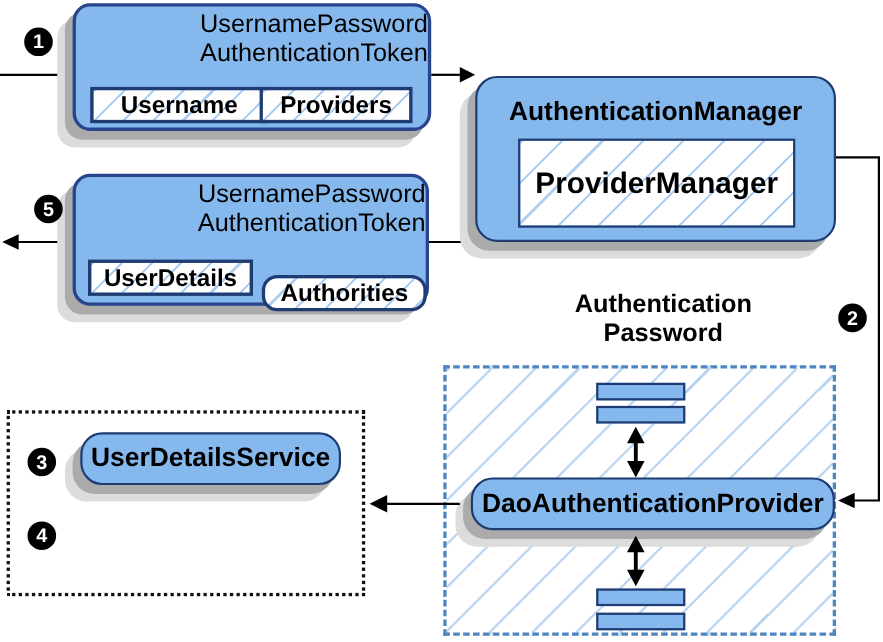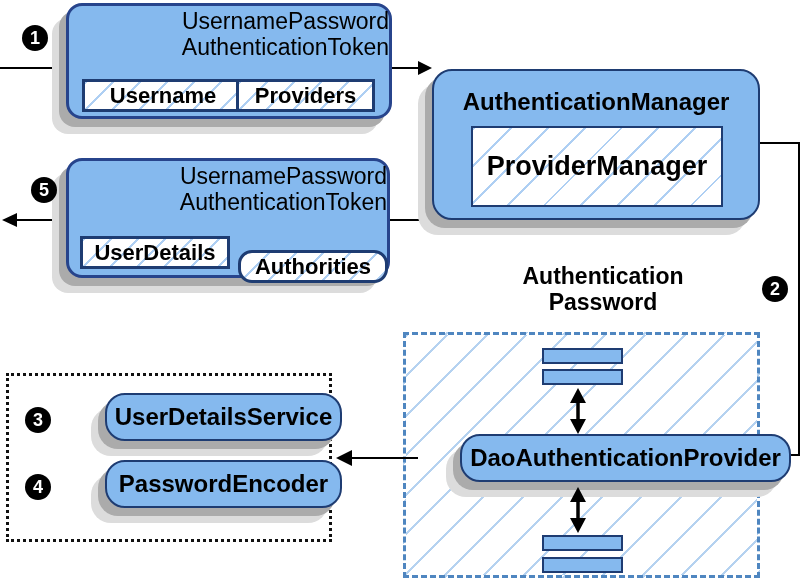--- a/index.html
+++ b/index.html
@@ -31,21 +31,21 @@
     font-weight:bold;font-size:27px;white-space:nowrap;
   }
   .dashed-region{
     position:absolute;box-sizing:border-box;border:3px dashed #4f86c0;z-index:1;
     background:repeating-linear-gradient(135deg,#b5d2f0 0,#b5d2f0 2px,#ffffff 2px,#ffffff 28px);
   }
   .dotted-region{position:absolute;box-sizing:border-box;border:3px dotted #111111;z-index:1;background:transparent;}
 
   .bar{
     position:absolute;box-sizing:border-box;background:#85b9ee;border:2.5px solid #1e3c72;z-index:3;
-    display:flex;align-items:center;justify-content:center;font-weight:bold;white-space:nowrap;margin-left:32px;
+    display:flex;align-items:center;justify-content:center;font-weight:bold;white-space:nowrap;
   }
   .mini-bar{position:absolute;box-sizing:border-box;width:81px;height:16px;background:#85b9ee;border:2px solid #1e3c72;z-index:3;}
 
   .badge{
     position:absolute;width:26px;height:26px;border-radius:50%;background:#000000;color:#ffffff;
     display:flex;align-items:center;justify-content:center;font-weight:bold;font-size:18px;z-index:7;
   }
   .label-2line{position:absolute;text-align:center;font-weight:bold;font-size:23px;line-height:26px;z-index:2;}
 </style>
 </head>
@@ -102,21 +102,20 @@
 
   <div class="bar shadowed" style="left:428px;top:434px;width:331px;height:48px;font-size:24px;">DaoAuthenticationProvider</div>
 
   <div class="mini-bar" style="left:542px;top:535px;"></div>
   <div class="mini-bar" style="left:542px;top:557px;"></div>
 
   <div class="dotted-region" style="left:6px;top:373px;width:326px;height:169px;"></div>
 
   <div class="bar shadowed" style="left:73px;top:393px;width:237px;height:48px;font-size:24px;">UserDetailsService</div>
 
-  <div class="bar shadowed" style="left:73px;top:460px;width:237px;height:48px;font-size:24px;">PasswordEncoder</div>
 
   <div class="badge" style="left:22px;top:25px;">1</div>
   <div class="badge" style="left:762px;top:276px;">2</div>
   <div class="badge" style="left:25px;top:407px;">3</div>
   <div class="badge" style="left:25px;top:474px;">4</div>
   <div class="badge" style="left:31px;top:177px;">5</div>
 
   <svg id="front-layer" class="layer" width="803" height="584" viewBox="0 0 803 584">
 
     <line x1="418" y1="458" x2="350" y2="458" stroke="#000" stroke-width="2"></line>

